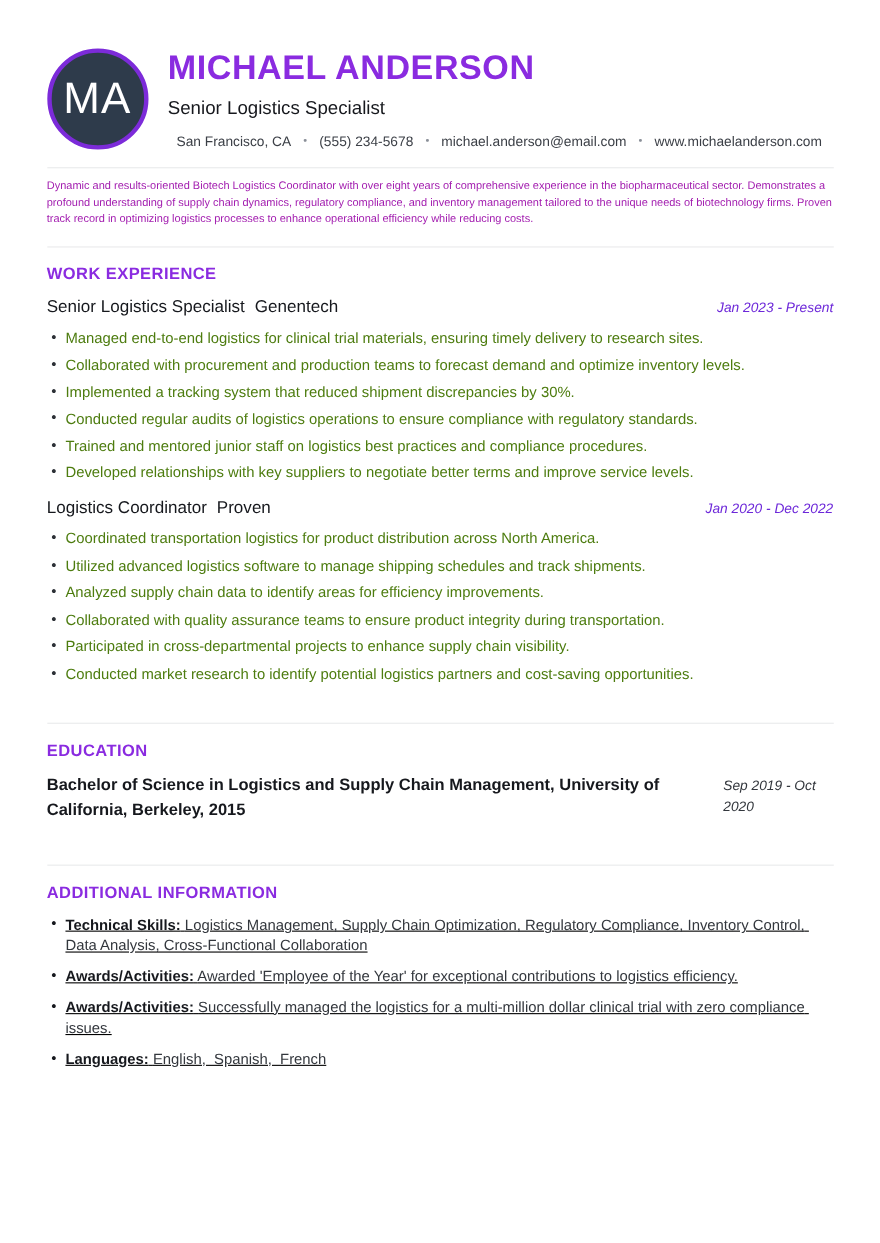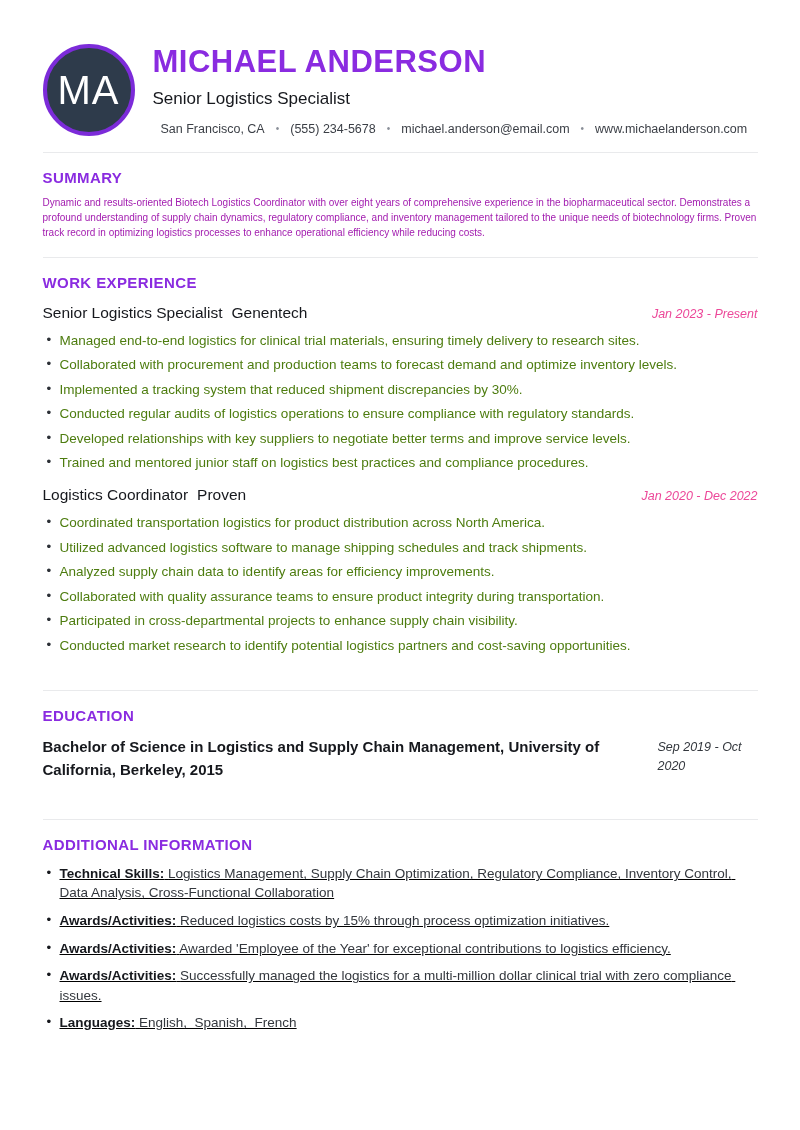--- a/index.html
+++ b/index.html
@@ -37,21 +37,21 @@
     color: var(--accent); font-weight: 700; font-size: 15px;
     letter-spacing: 0.4px; margin-top: 16px;
   }
 
   .summary-text { margin-top: 9px; font-size: 10px; line-height: 1.52; color: #a21caf; max-width: 720px; }
 
   
   .job-header { display: flex; justify-content: space-between; align-items: baseline; margin-top: 13px; }
   .job-title-group { font-size: 15.5px; font-weight: 400; color: #16181d; }
   .company { margin-left: 9px; }
-  .dates { font-size: 12.5px; font-style: italic; color: #ec4899; font-weight: 400; white-space: nowrap; }
+  .dates { font-size: 12.5px; font-style: italic; color: #6d28d9; font-weight: 400; white-space: nowrap; }
 
   ul.bullets { list-style: none; margin: 9px 0 0 0; padding: 0; }
   ul.bullets li {
     position: relative; padding-left: 17px; font-size: 13.5px;
     color: #4d7c0f; line-height: 1.45; margin-bottom: 5px;
   }
   ul.bullets li::before { content: "\2022"; position: absolute; left: 4px; top: -1px; color: #2c3036; }
 
   .job-block + .job-block { margin-top: 4px; }
   .work-bottom-space { height: 14px; }
@@ -92,43 +92,42 @@
         <span>michael.anderson@email.com</span>
         <span class="sep">•</span>
         <span>www.michaelanderson.com</span>
       </div>
     </div>
   </div>
 
   <hr class="divider">
 
   <div>
-    <div class="section-heading">SUMMARY</div>
     <div class="summary-text">Dynamic and results-oriented Biotech Logistics Coordinator with over eight years of comprehensive experience in the biopharmaceutical sector. Demonstrates a profound understanding of supply chain dynamics, regulatory compliance, and inventory management tailored to the unique needs of biotechnology firms. Proven track record in optimizing logistics processes to enhance operational efficiency while reducing costs.</div>
   </div>
 
   <hr class="divider">
 
   <div>
     <div class="section-heading">WORK EXPERIENCE</div>
 
     <div class="job-block">
       <div class="job-header">
         <div class="job-title-group">
           <span>Senior Logistics Specialist</span><span class="company">Genentech</span>
         </div>
         <span class="dates">Jan 2023 - Present</span>
       </div>
       <ul class="bullets">
         <li>Managed end-to-end logistics for clinical trial materials, ensuring timely delivery to research sites.</li>
         <li>Collaborated with procurement and production teams to forecast demand and optimize inventory levels.</li>
         <li>Implemented a tracking system that reduced shipment discrepancies by 30%.</li>
         <li>Conducted regular audits of logistics operations to ensure compliance with regulatory standards.</li>
+        <li>Trained and mentored junior staff on logistics best practices and compliance procedures.</li>
         <li>Developed relationships with key suppliers to negotiate better terms and improve service levels.</li>
-        <li>Trained and mentored junior staff on logistics best practices and compliance procedures.</li>
       </ul>
     </div>
 
     <div class="job-block">
       <div class="job-header">
         <div class="job-title-group">
           <span>Logistics Coordinator</span><span class="company">Proven</span>
         </div>
         <span class="dates">Jan 2020 - Dec 2022</span>
       </div>
@@ -159,24 +158,20 @@
 
   <div>
     <div class="section-heading">ADDITIONAL INFORMATION</div>
     <ul class="add-list">
       <li>
         <span class="add-label">Technical Skills:</span>
         <span class="add-text">Logistics Management, Supply Chain Optimization, Regulatory Compliance, Inventory Control, Data Analysis, Cross-Functional Collaboration</span>
       </li>
       <li>
         <span class="add-label">Awards/Activities:</span>
-        <span class="add-text">Reduced logistics costs by 15% through process optimization initiatives.</span>
-      </li>
-      <li>
-        <span class="add-label">Awards/Activities:</span>
         <span class="add-text">Awarded 'Employee of the Year' for exceptional contributions to logistics efficiency.</span>
       </li>
       <li>
         <span class="add-label">Awards/Activities:</span>
         <span class="add-text">Successfully managed the logistics for a multi-million dollar clinical trial with zero compliance issues.</span>
       </li>
       <li>
         <span class="add-label">Languages:</span>
         <span class="add-text">English,  Spanish,  French</span>
       </li>

